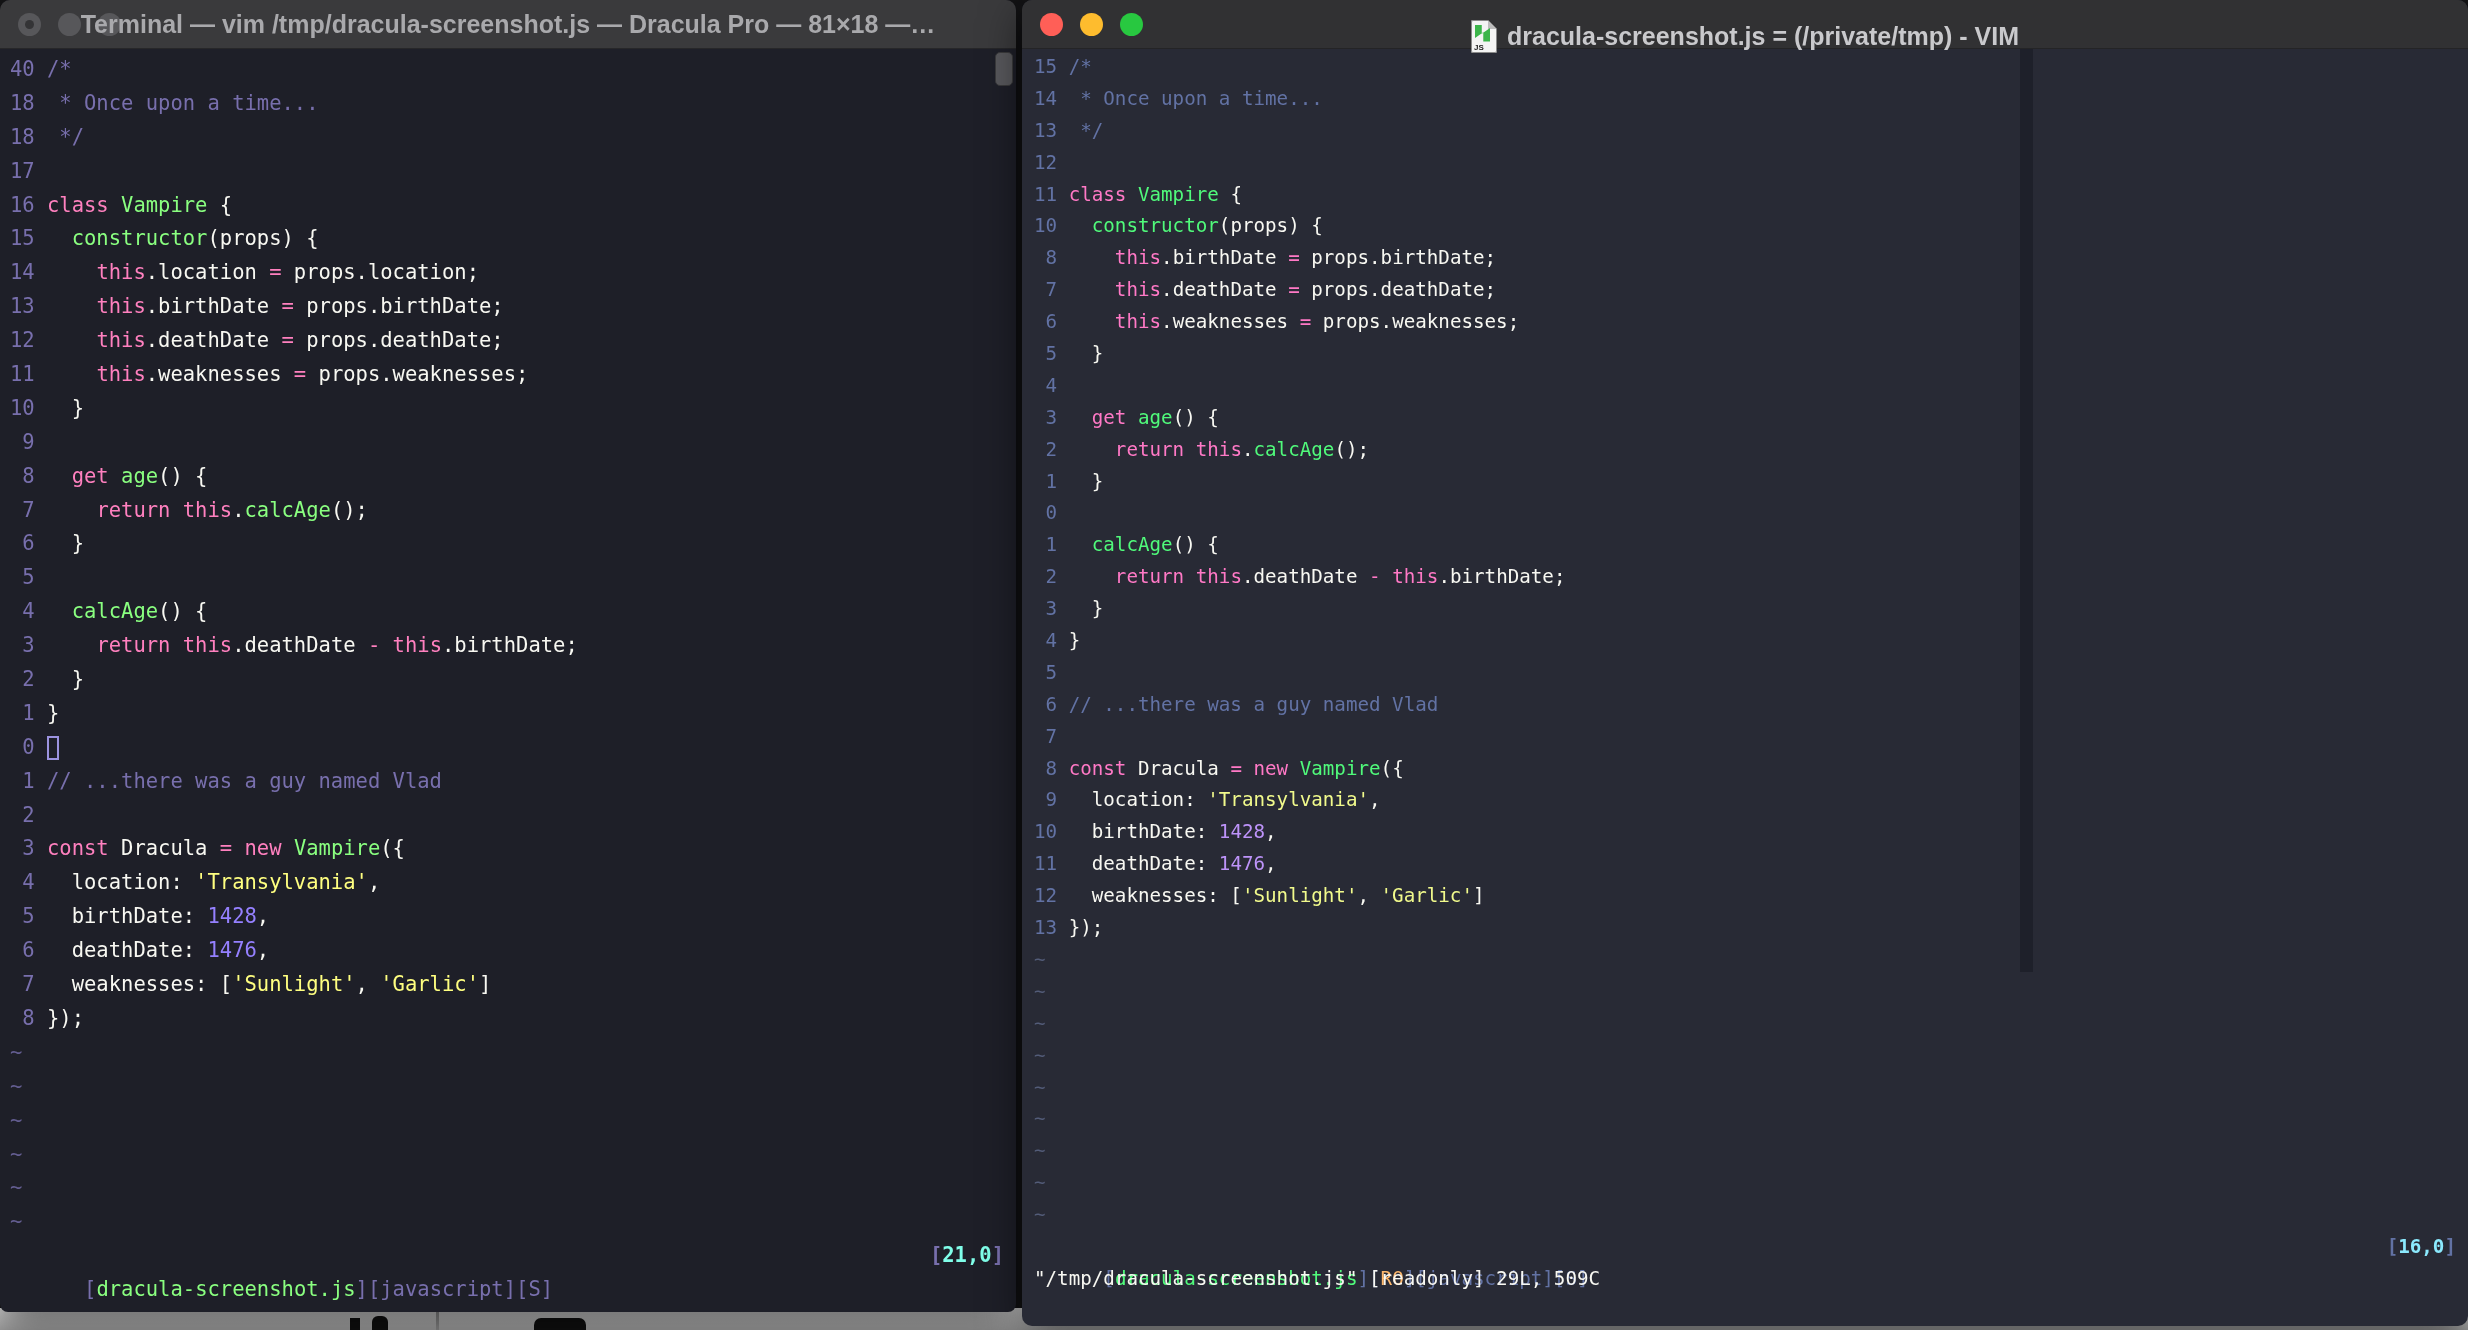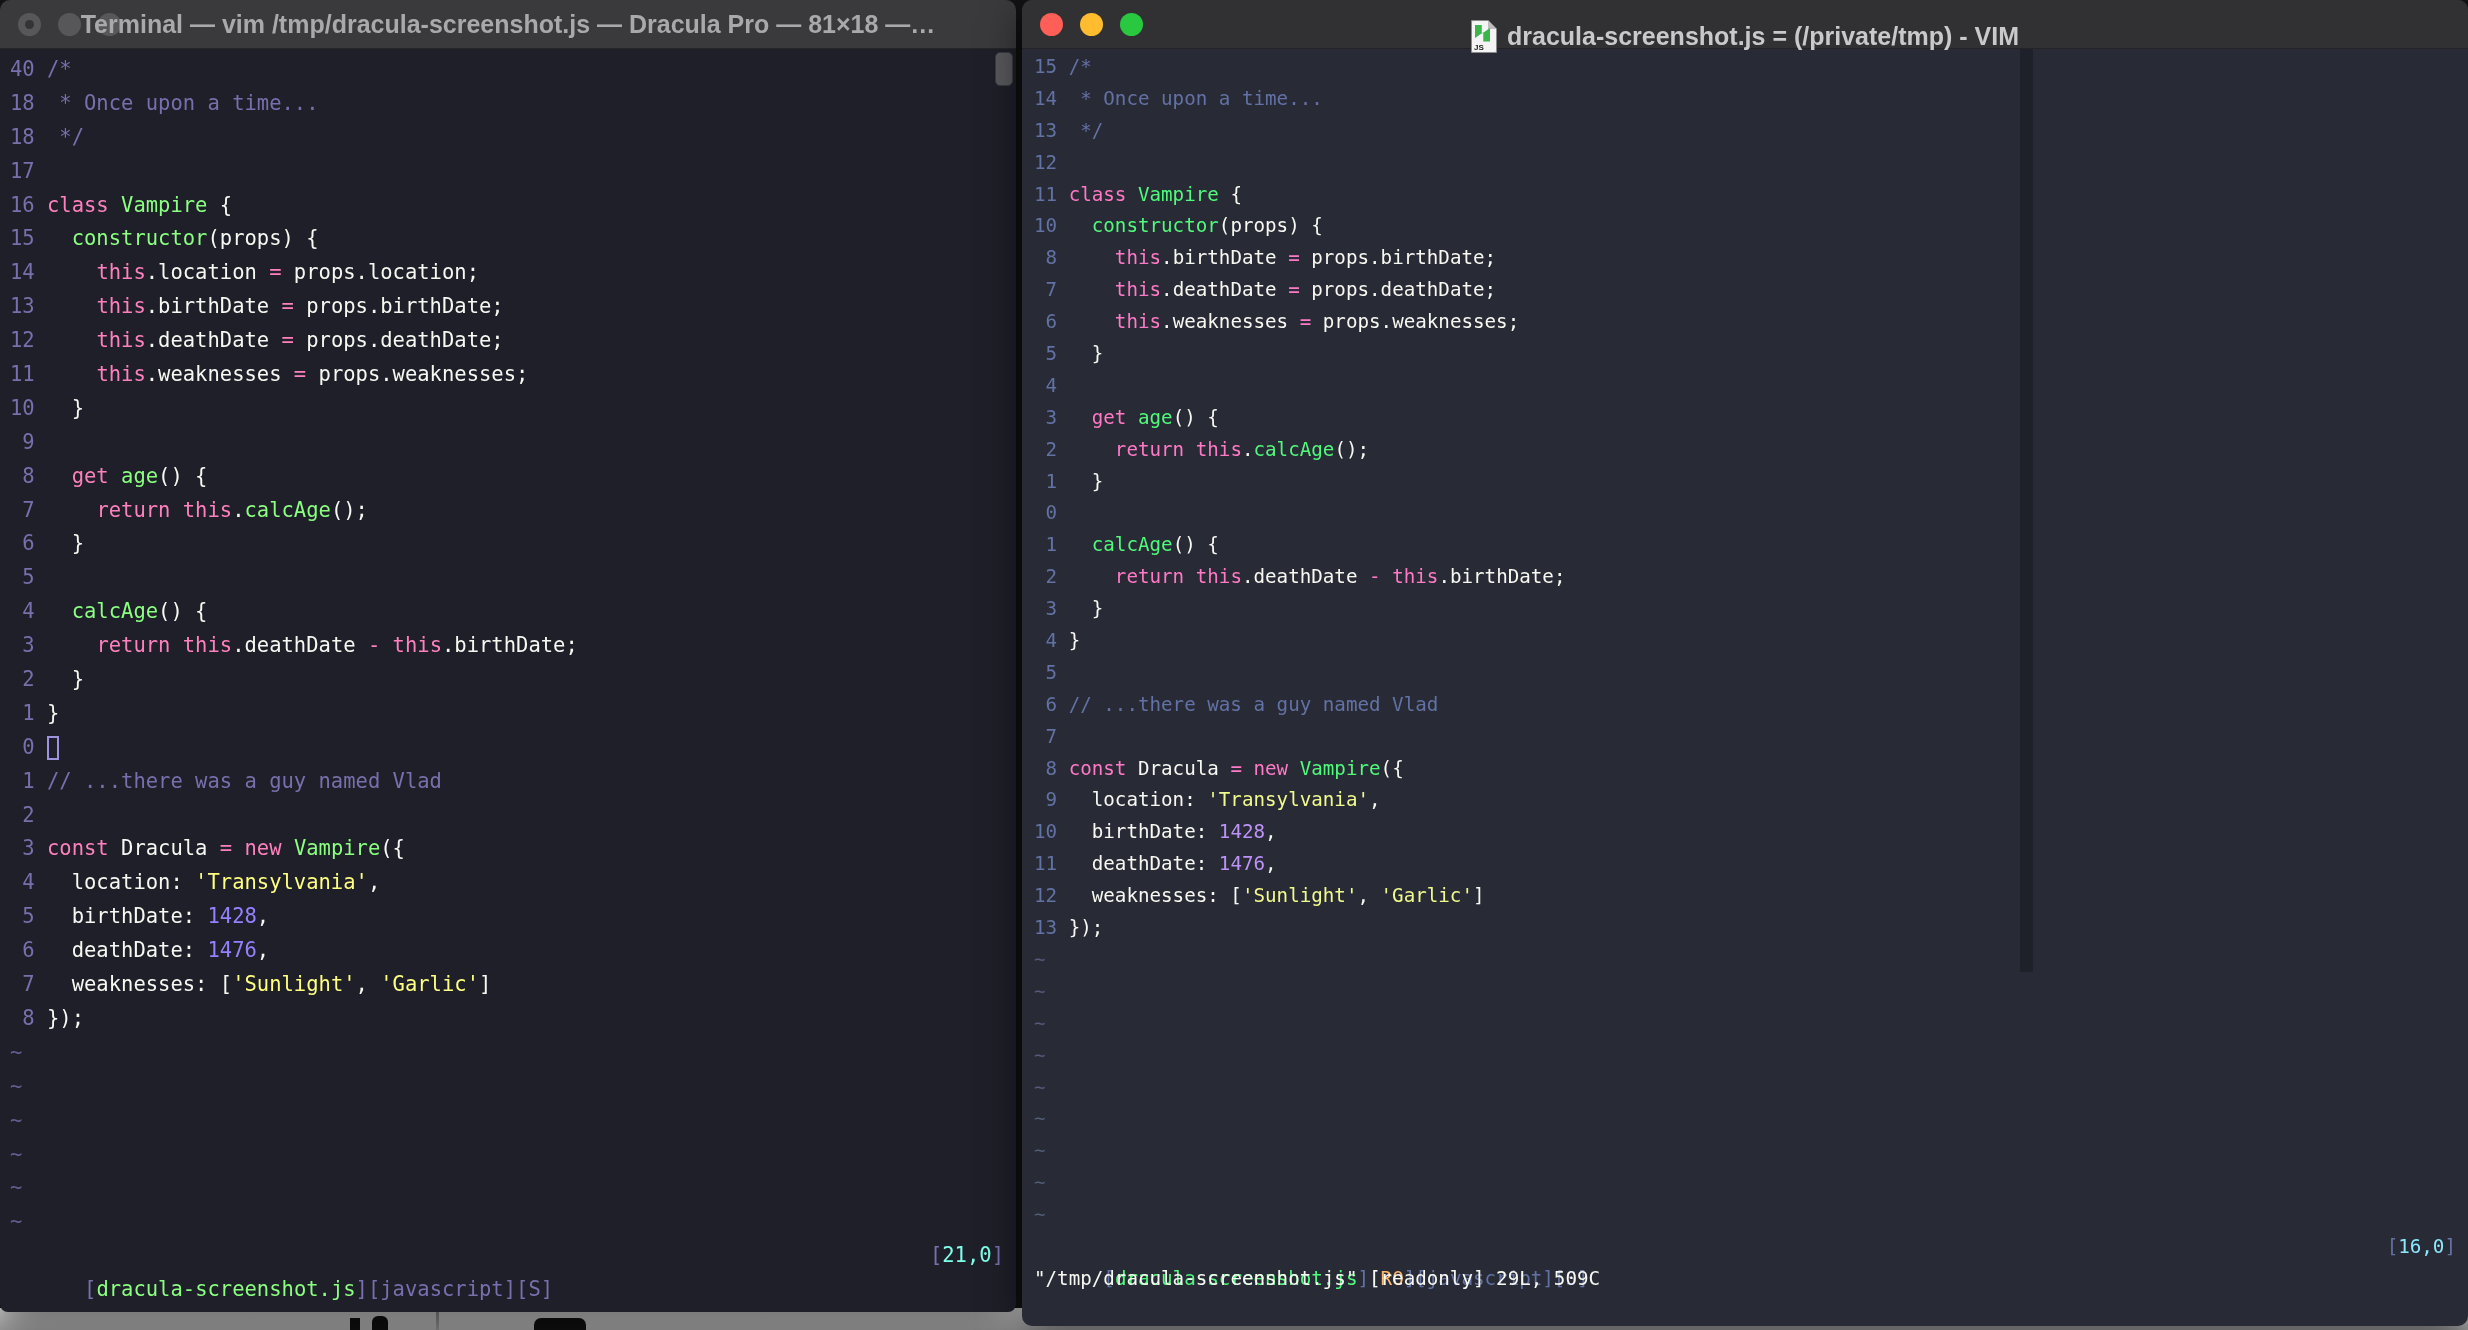--- a/index.html
+++ b/index.html
@@ -21,21 +21,21 @@
   .light{width:23px;height:23px;border-radius:50%;position:relative;}
 
   
   .vimbody{position:absolute;left:0;right:0;bottom:0;
     font-family:"DejaVu Sans Mono", monospace;color:var(--c-fg);}
   .row{white-space:pre;position:relative;}
   .ln{display:inline-block;width:2ch;text-align:right;margin-right:1ch;color:var(--c-linenr);}
   .tilde{color:var(--c-tilde);}
   .cursor{position:absolute;left:3ch;top:5px;width:1ch;height:24px;
     border:2px solid #9C93E0;box-sizing:border-box;}
-  .statusline .sl-r{position:absolute;right:12px;top:0;}
+  .statusline .sl-r{position:absolute;right:12px;top:0;font-weight:bold;}
 
   
   #win-left{left:0;top:0;width:1016px;height:1312px;background:var(--c-bg);
     border-radius:10px 10px 8px 8px;}
   #win-left .titlebar{background:#3A3A3C;border-bottom:1px solid #272729;border-radius:10px 10px 0 0;}
   #win-left .title{color:#A9A9AC;}
   #win-left .light{background:#57575A;}
   #win-left .light .inner-dot{position:absolute;left:7px;top:7px;width:9px;height:9px;
     border-radius:50%;background:#343436;}
   #win-left .vimbody{top:49px;padding:4px 0 0 10px;}

